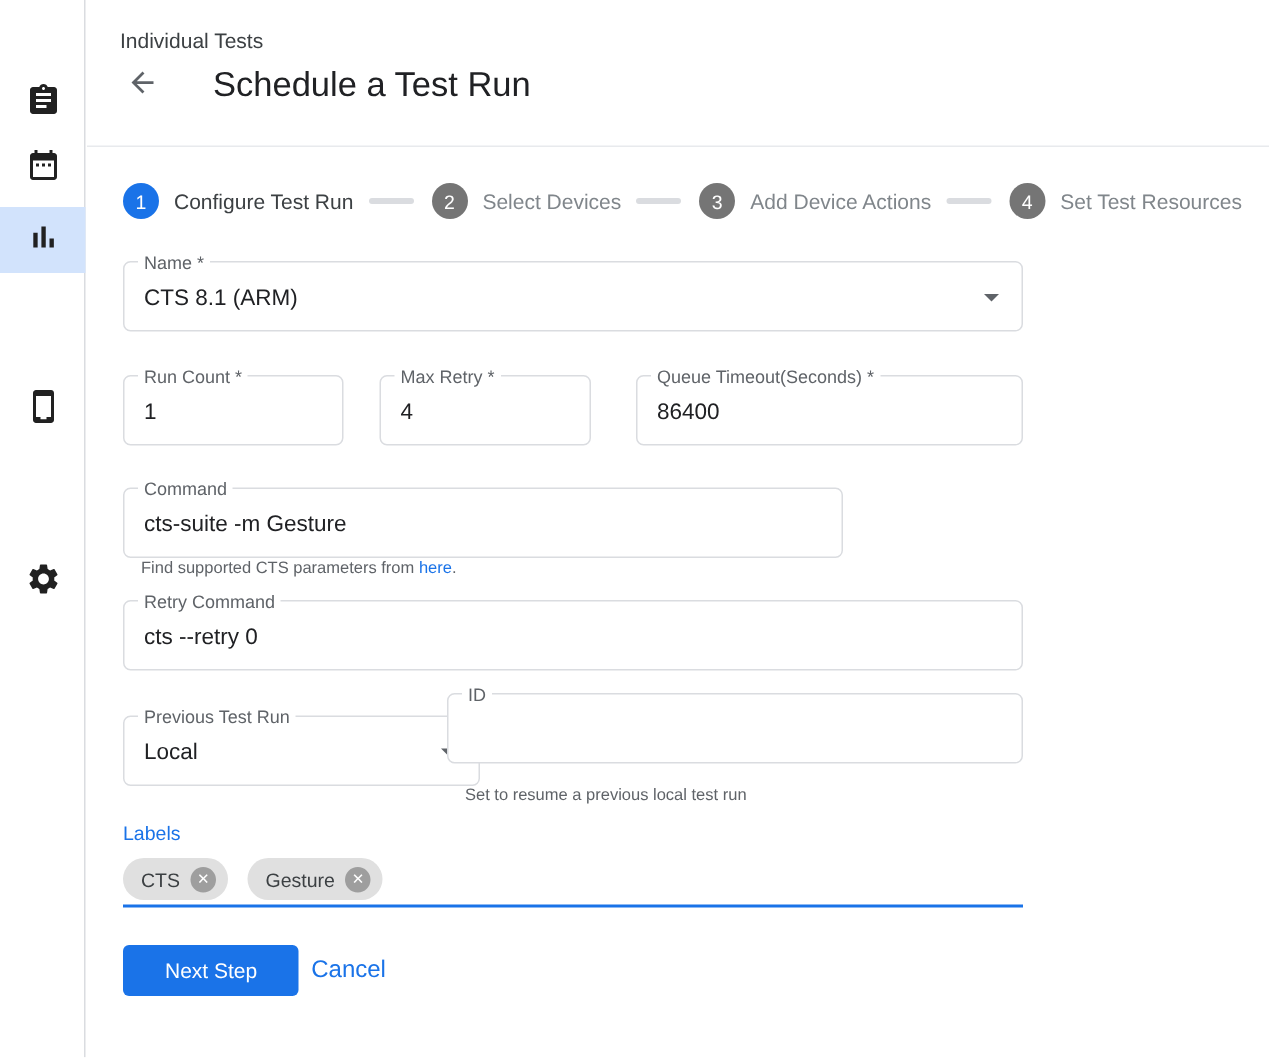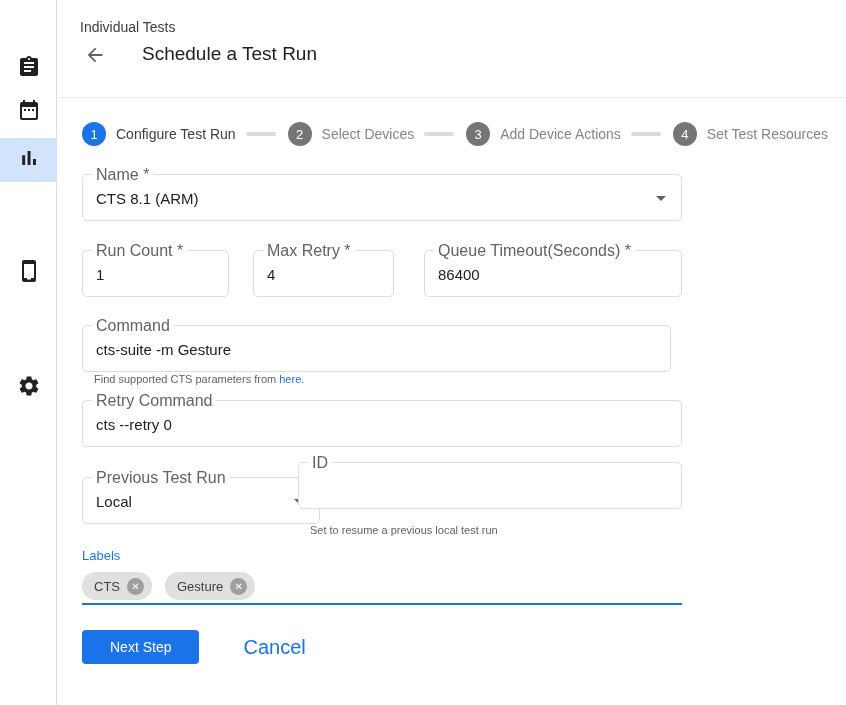--- a/index.html
+++ b/index.html
@@ -11,52 +11,52 @@
   .sidebar { position: absolute; left: 0; top: 0; width: 57px; height: 705px; background: #fff; border-right: 1px solid #dadce0; z-index: 2; }
   .nav-item { position: absolute; left: 0; width: 57px; height: 44px; display: flex; align-items: center; justify-content: center; cursor: pointer; }
   .nav-item.selected { background: #d2e3fc; }
   .nav-item svg { width: 24px; height: 24px; fill: #212121; }
 
   
   .main { position: absolute; left: 58px; top: 0; width: 788px; height: 705px; }
   .breadcrumb { position: absolute; left: 22px; top: 19px; font-size: 14px; color: #3c4043; }
   .back-btn { position: absolute; left: 26px; top: 44px; width: 22px; height: 22px; border: none; background: transparent; cursor: pointer; padding: 0; }
   .back-btn svg { width: 22px; height: 22px; fill: #5f6368; }
-  .page-title { position: absolute; left: 84px; top: 43px; font-size: 19px; font-weight: 400; color: #202124; }
+  .page-title { position: absolute; left: 84px; top: 43px; font-size: 23px; font-weight: 400; color: #202124; }
   .header-divider { position: absolute; left: 0; top: 97px; width: 788px; height: 1px; background: #e8eaed; }
 
   
   .stepper { position: absolute; left: 24px; top: 122px; display: flex; align-items: center; }
   .step { display: flex; align-items: center; }
   .step-circle { width: 24px; height: 24px; border-radius: 50%; background: #757575; color: #fff; font-size: 13px; display: flex; align-items: center; justify-content: center; flex: none; }
   .step.active .step-circle { background: #1a73e8; }
   .step-label { margin-left: 10px; font-size: 14px; color: #80868b; white-space: nowrap; }
   .step.active .step-label { color: #3c4043; }
   .step-connector { width: 30px; height: 4px; border-radius: 2px; background: #dadce0; margin: 0 12px 0 10px; flex: none; }
 
   
   .field { position: absolute; height: 47px; border: 1px solid #dadce0; border-radius: 5px; background: #fff; }
-  .flabel { position: absolute; top: -7px; left: 9px; padding: 0 4px; background: #fff; font-size: 16px; color: #5f6368; white-space: nowrap; line-height: 14px; }
+  .flabel { position: absolute; top: -7px; left: 9px; padding: 0 4px; background: #fff; font-size: 12px; color: #5f6368; white-space: nowrap; line-height: 14px; }
   .fvalue { position: absolute; left: 13px; top: 50%; transform: translateY(-46%); font-size: 15px; color: #202124; white-space: nowrap; }
   .dd-arrow { position: absolute; right: 8px; top: 50%; transform: translateY(-50%); width: 24px; height: 24px; fill: #5f6368; cursor: pointer; }
 
   .helper { position: absolute; font-size: 11px; color: #5f6368; white-space: nowrap; }
   .helper a { color: #1a73e8; text-decoration: none; cursor: pointer; }
 
   
   .labels-caption { position: absolute; left: 24px; top: 548px; font-size: 13px; color: #1a73e8; }
   .chips-row { position: absolute; left: 24px; top: 572px; display: flex; gap: 13px; align-items: flex-start; }
   .chip { display: inline-flex; align-items: center; height: 28px; padding: 0 8px 0 12px; background: #e0e0e0; border-radius: 14px; font-size: 13px; color: #3c4043; cursor: default; }
   .chip-remove { width: 17px; height: 17px; margin-left: 7px; border-radius: 50%; background: #9e9e9e; color: #fff; font-size: 10px; line-height: 17px; text-align: center; cursor: pointer; flex: none; }
   .labels-underline { position: absolute; left: 24px; top: 603px; width: 600px; height: 2px; background: #1a73e8; }
 
   
   .actions { position: absolute; left: 24px; top: 630px; display: flex; align-items: center; }
   .btn-primary { height: 34px; padding: 0 28px; background: #1a73e8; color: #fff; font-size: 14px; font-family: "Liberation Sans", sans-serif; border: none; border-radius: 4px; cursor: pointer; }
-  .btn-text { margin-left: 36px; background: transparent; border: none; color: #1a73e8; font-size: 20px; font-family: "Liberation Sans", sans-serif; cursor: pointer; padding: 0 8px; }
+  .btn-text { background: transparent; border: none; color: #1a73e8; font-size: 16px; font-family: "Liberation Sans", sans-serif; cursor: pointer; padding: 0 8px; }
 </style>
 </head>
 <body>
 
 <div class="app">
 
   <nav class="sidebar">
     <div class="nav-item" style="top:47px">
       <span><svg viewBox="0 0 24 24">
             <path d="M19 3h-4.18C14.4 1.84 13.3 1 12 1c-1.3 0-2.4.84-2.82 2H5c-1.1 0-2 .9-2 2v14c0 1.1.9 2 2 2h14c1.1 0 2-.9 2-2V5c0-1.1-.9-2-2-2zm-7 0c.55 0 1 .45 1 1s-.45 1-1 1-1-.45-1-1 .45-1 1-1zm2 14H7v-2h7v2zm3-4H7v-2h10v2zm0-4H7V7h10v2z"></path>
@@ -132,21 +132,21 @@
     </div>
     <div class="field" style="left:195px; top:250px; width:141px;">
       <span class="flabel">Max Retry *</span>
       <span class="fvalue">4</span>
     </div>
     <div class="field" style="left:366px; top:250px; width:258px;">
       <span class="flabel">Queue Timeout(Seconds) *</span>
       <span class="fvalue">86400</span>
     </div>
 
-    <div class="field" style="left:24px; top:325px; width:589px;">
+    <div class="field" style="left:24px; top:325px; width:480px;">
       <span class="flabel">Command</span>
       <span class="fvalue">cts-suite -m Gesture</span>
     </div>
     <div class="helper" style="left:36px; top:373px;"><span>Find supported CTS parameters from </span><a>here</a><span>.</span></div>
 
     <div class="field" style="left:24px; top:400px; width:600px;">
       <span class="flabel">Retry Command</span>
       <span class="fvalue">cts --retry 0</span>
     </div>
 

